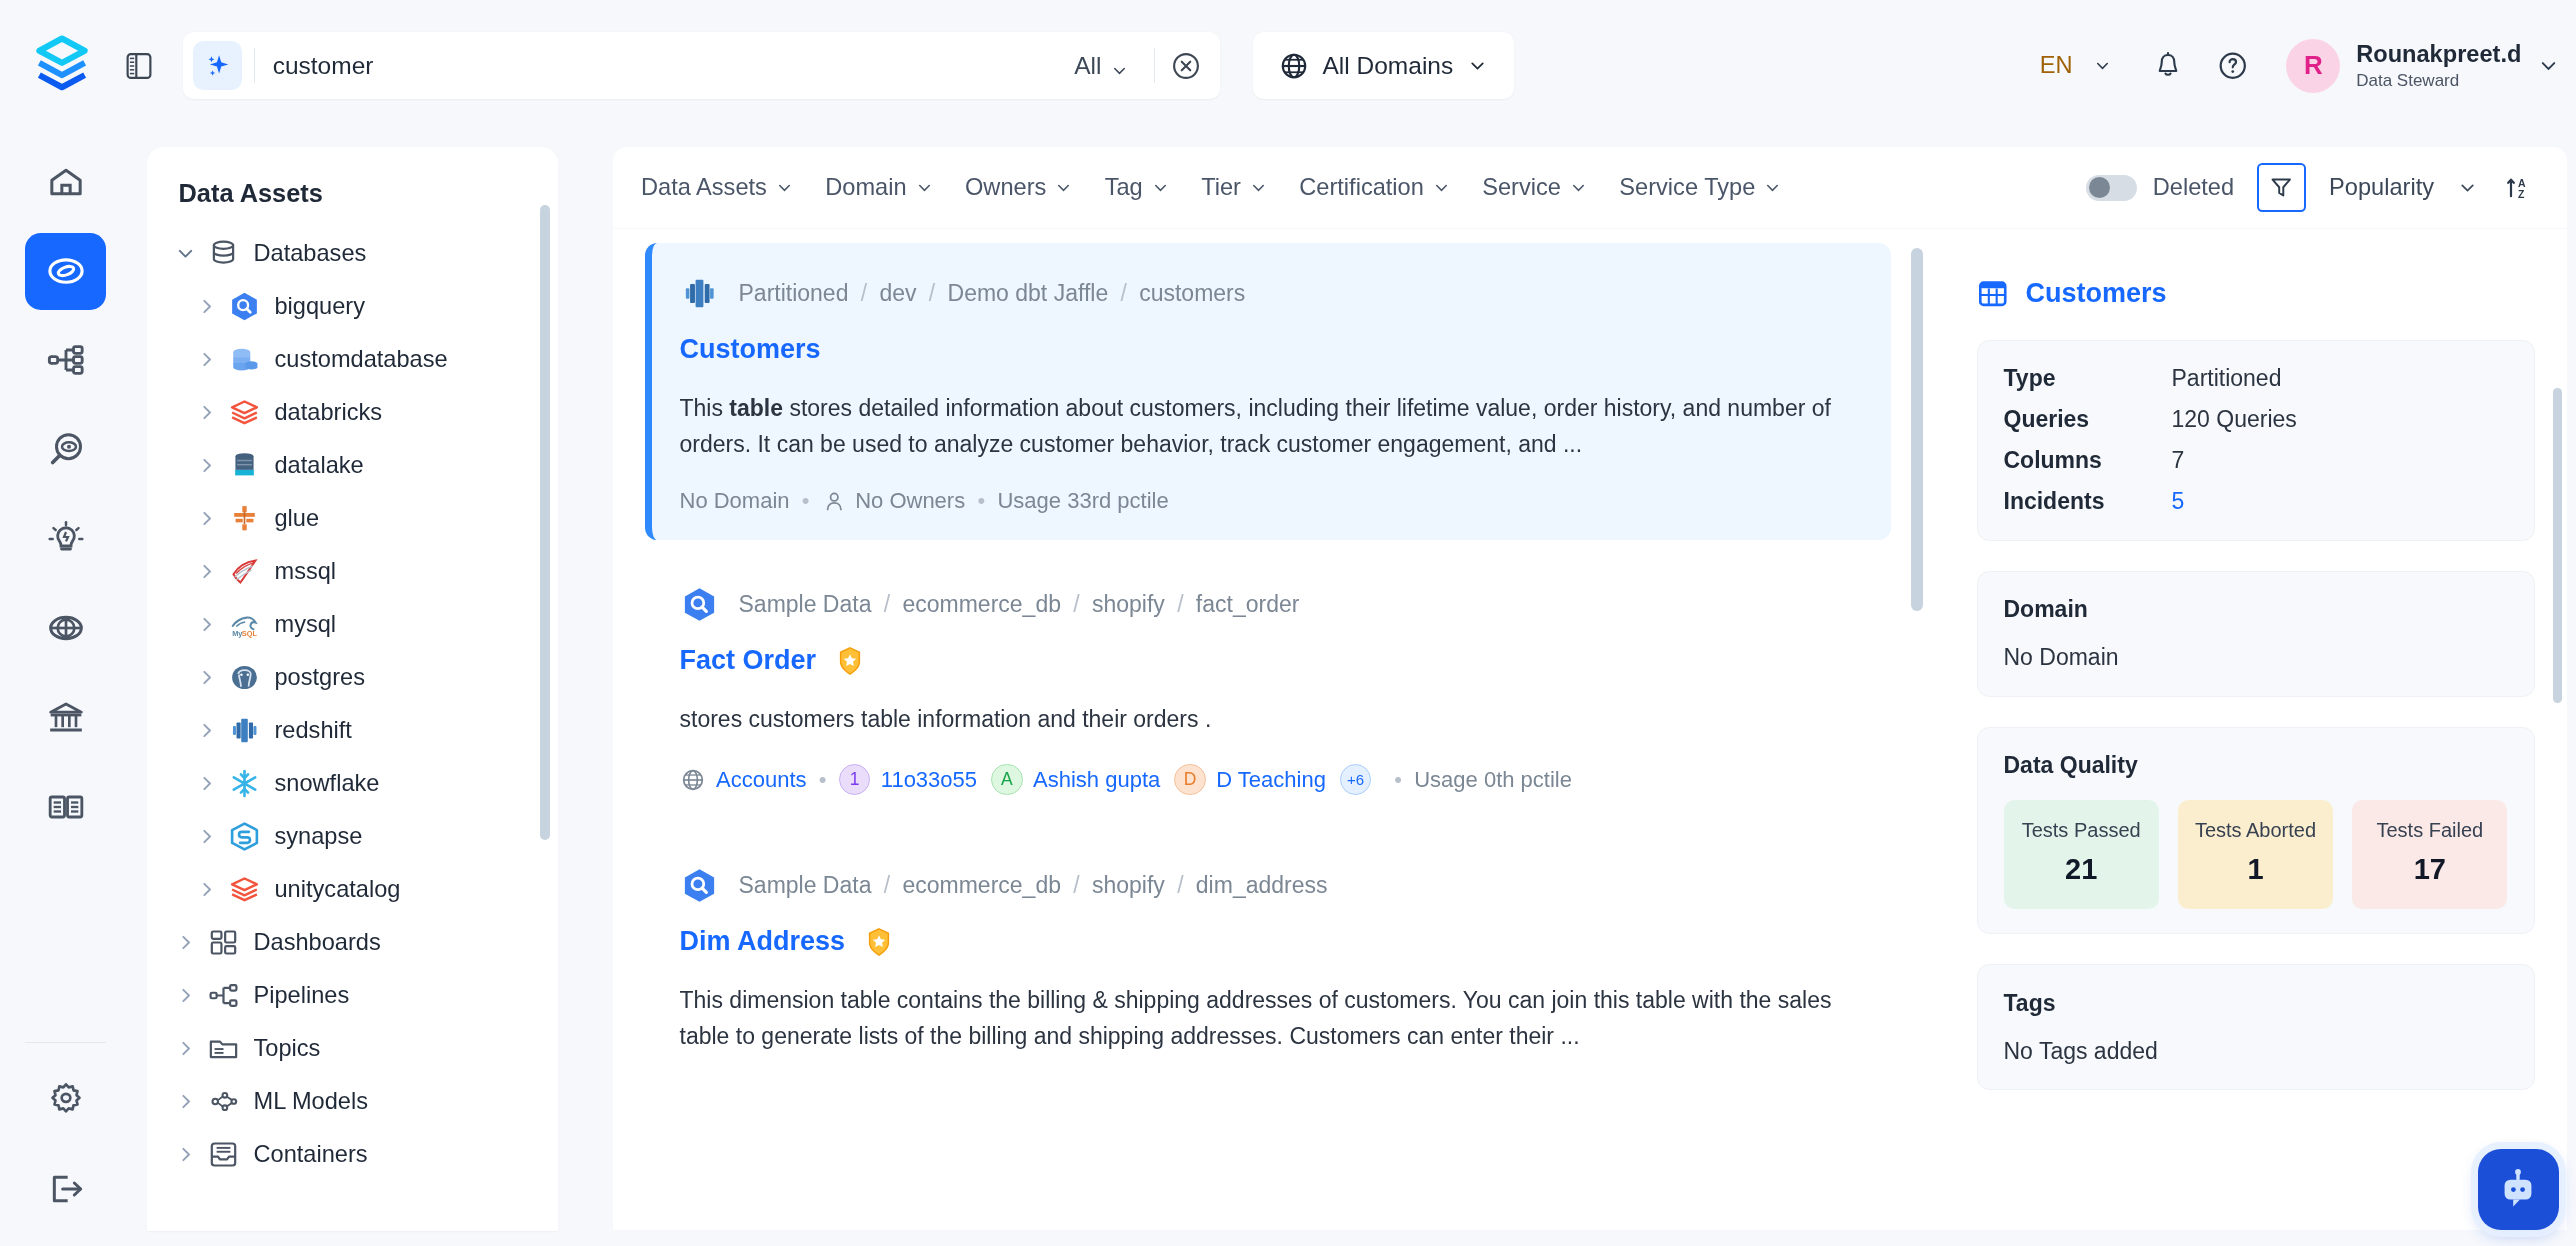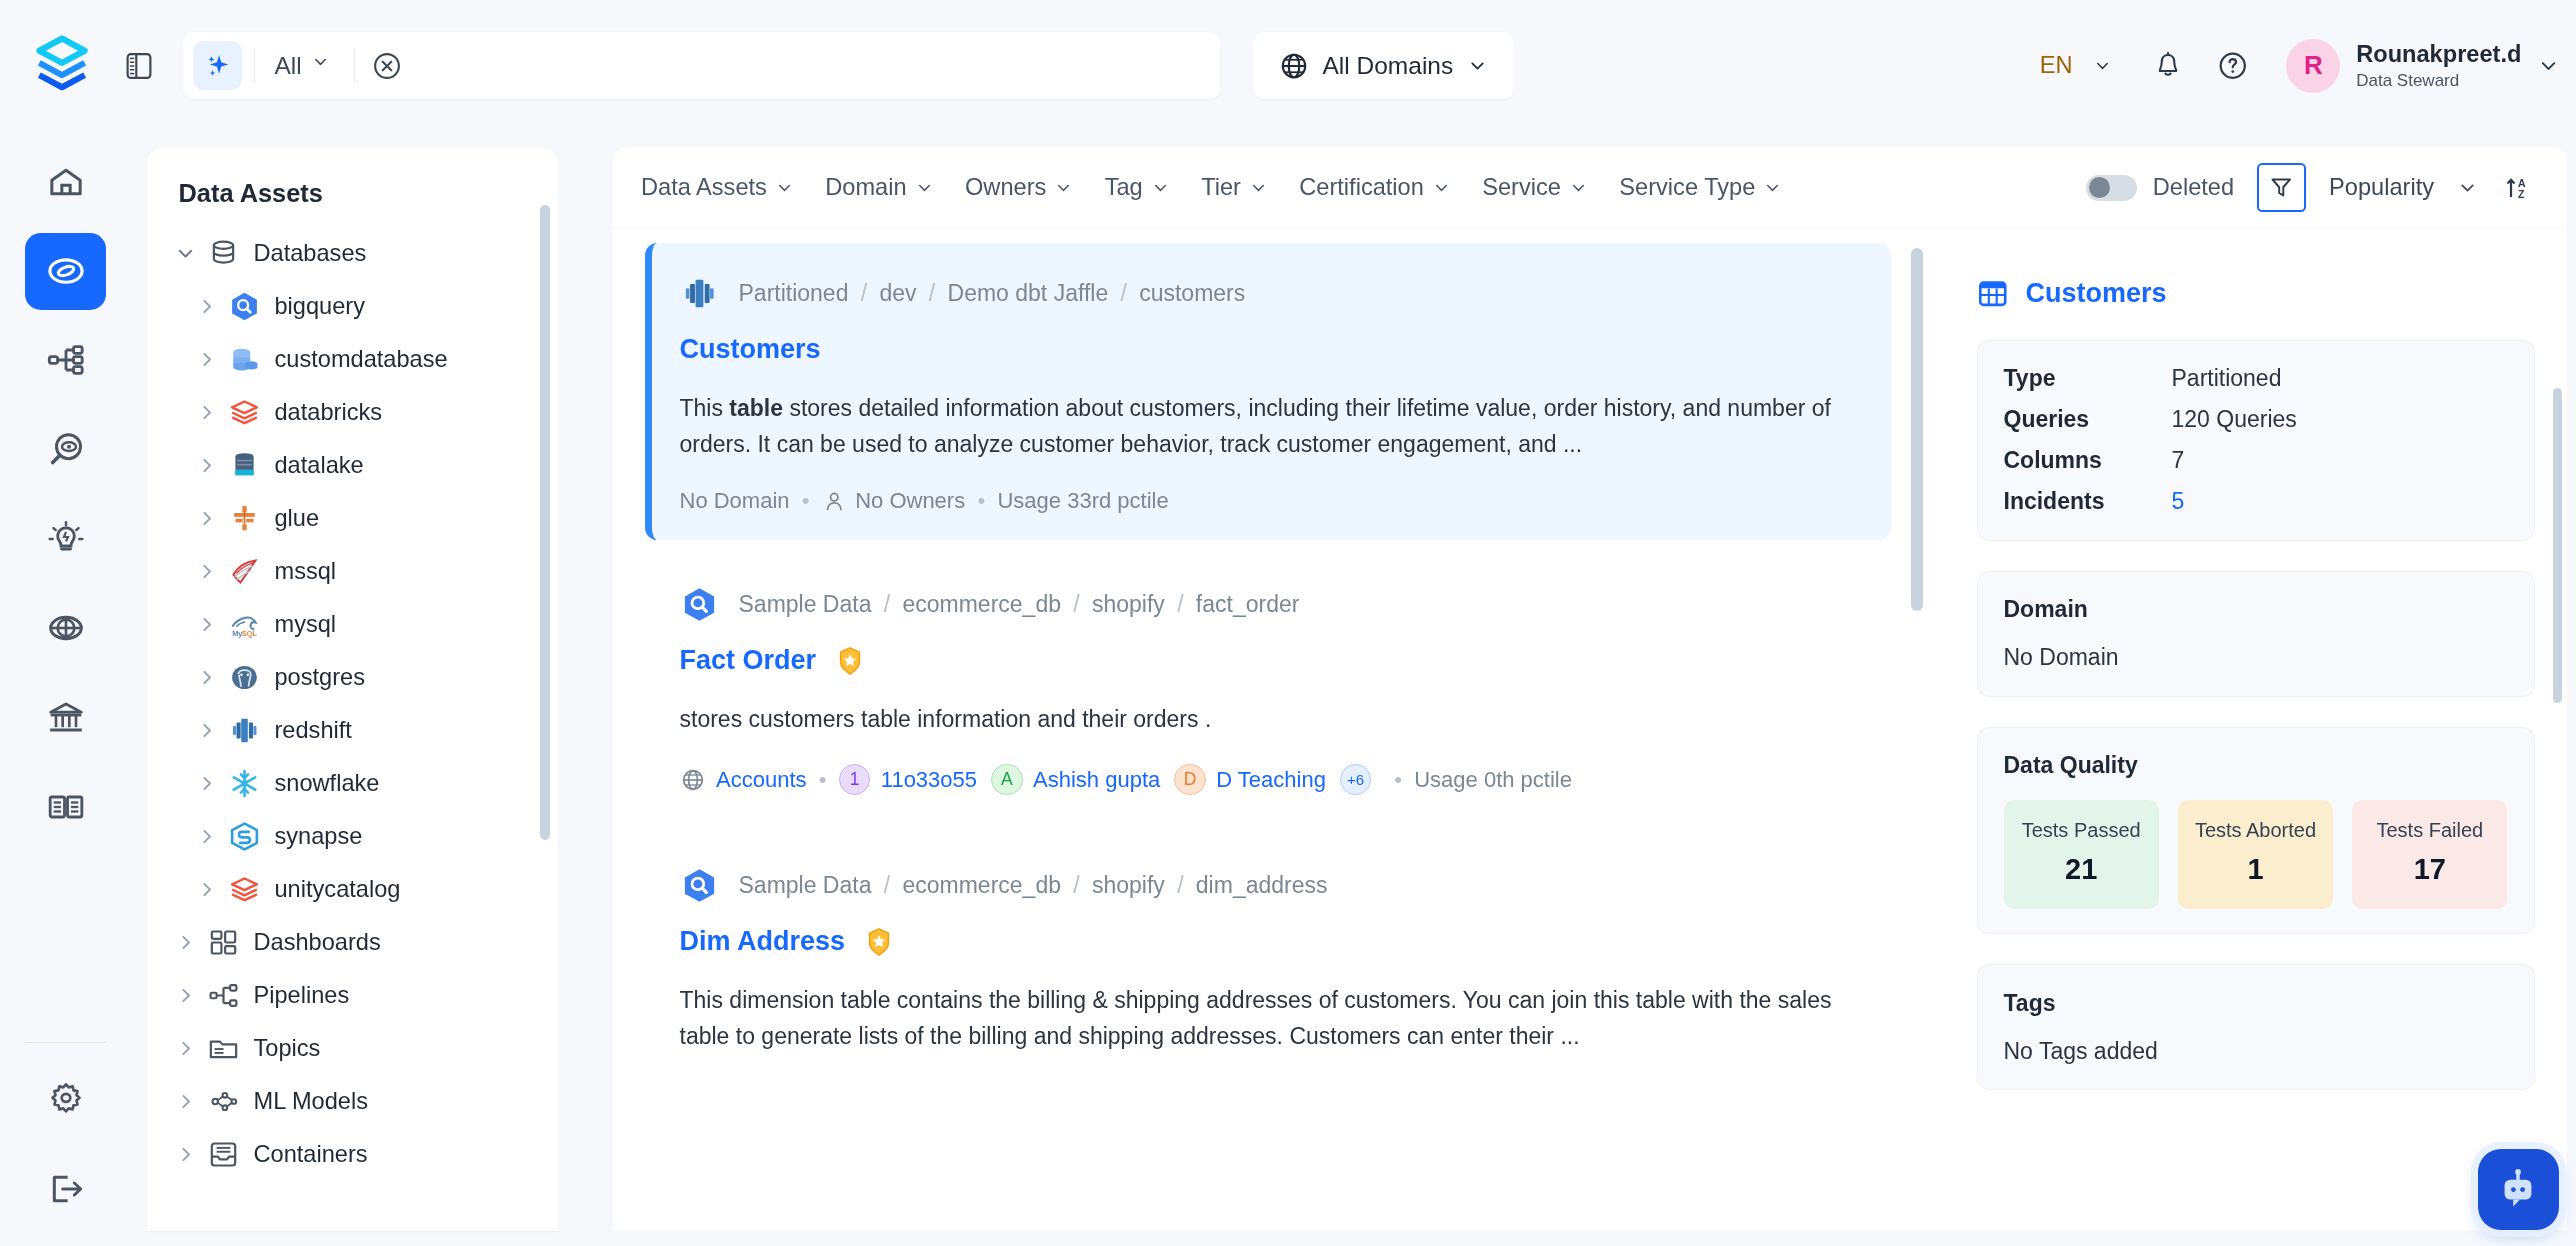--- a/index.html
+++ b/index.html
@@ -19,21 +19,21 @@
 
   .searchwrap {
     margin-left:24.5px; width:1037px; height:67px; background:#fff;
     border-radius:10.5px; display:flex; align-items:center; padding:0 8.8px 0 10.5px;
     box-shadow:0 0.9px 1.8px rgba(16,24,40,.05);
   }
   .spark-btn { width:49px; height:49px; border-radius:10.5px; background:#e8f2ff; display:flex; align-items:center; justify-content:center; flex:0 0 auto; cursor:pointer;}
   .sdiv { width:0.9px; height:35px; background:#e4e8ef; margin:0 7px 0 12.3px; }
   .searchinput { flex:1; border:none; outline:none; font-size:24.5px; font-family:"Liberation Sans",sans-serif; color:#1f2937; background:transparent; padding-left:10.5px;}
   .searchinput::placeholder{ color:#9aa4b2; }
-  .allsel { display:flex; align-items:flex-start; gap:8.8px; font-size:24.5px; color:#3c4858; padding:0 12.3px; cursor:pointer; white-space:nowrap;}
+  .allsel { display:flex; align-items:flex-end; gap:8.8px; font-size:24.5px; color:#3c4858; padding:0 12.3px; cursor:pointer; white-space:nowrap;}
   .clearbtn { width:49px; height:49px; display:flex; align-items:center; justify-content:center; cursor:pointer; }
 
   .domainbtn {
     margin-left:33px; height:67px; background:#fff; border-radius:10.5px;
     display:flex; align-items:center; gap:14px; padding:0 26px; cursor:pointer;
     box-shadow:0 0.9px 1.8px rgba(16,24,40,.05);
   }
   .domainbtn .lbl { font-size:24.5px; color:#1f2937; white-space:nowrap; }
 
   .topright { margin-left:auto; display:flex; align-items:center; gap:0; padding-right:12.3px; }
@@ -156,20 +156,21 @@
 
     <div class="searchwrap">
       <div class="spark-btn">
         <svg width="26" height="26" viewBox="0 0 24 24">
           <path d="M13 2 L15 8.5 L21.5 10.5 L15 12.5 L13 19 L11 12.5 L4.5 10.5 L11 8.5 Z" fill="#1668ff"></path>
           <path d="M6 3 L6.8 5 L8.8 5.8 L6.8 6.6 L6 8.6 L5.2 6.6 L3.2 5.8 L5.2 5 Z" fill="#1668ff"></path>
           <path d="M7 16 L7.7 17.8 L9.5 18.5 L7.7 19.2 L7 21 L6.3 19.2 L4.5 18.5 L6.3 17.8 Z" fill="#1668ff"></path>
         </svg>
       </div>
       <div class="sdiv"></div>
+      <input class="searchinput" placeholder="Search..." value="customer" style="">
       <div class="allsel">
         <span>All</span>
         <svg width="19" height="19" viewBox="0 0 24 24">
             <path d="M6 9.5 L12 15.5 L18 9.5" fill="none" stroke="#3c4858" stroke-width="2" stroke-linecap="round"></path>
           </svg>
       </div>
       <div class="sdiv"></div>
       <div class="clearbtn">
         <svg width="30" height="30" viewBox="0 0 24 24">
           <circle cx="12" cy="12" r="9.5" fill="none" stroke="#3d4754" stroke-width="1.7"></circle>

